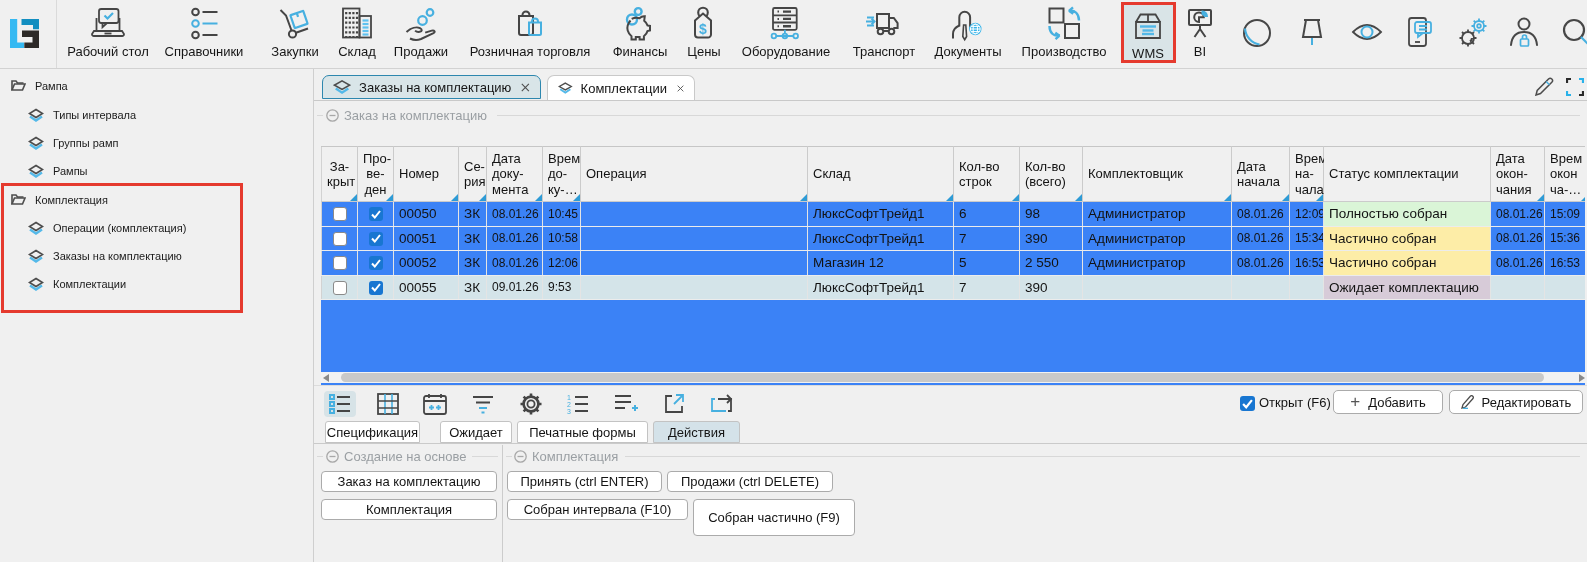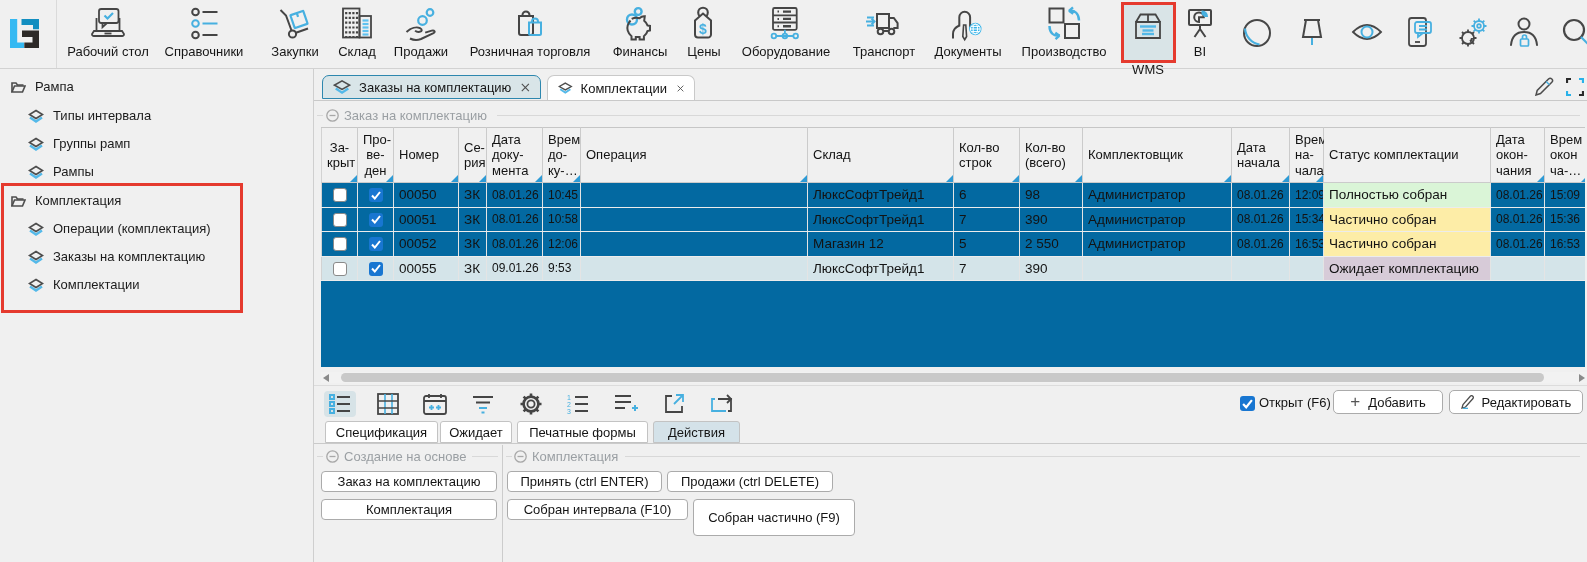--- a/index.html
+++ b/index.html
@@ -5,33 +5,33 @@
 .abs{position:absolute}
 svg{display:block}
 
 #topbar{position:absolute;left:0;top:0;width:1587px;height:69px;background:#f0f0f0;border-bottom:1px solid #d2d2d2}
 .titem{position:absolute;top:5px;text-align:center;color:#161616;font-size:13px}
 .titem .ic{height:38px;display:flex;align-items:center;justify-content:center}
 .titem .lb{margin-top:1px;white-space:nowrap}
 #vsep1{position:absolute;left:56px;top:0;width:1px;height:68px;background:#dadada}
 
 #sidebar{position:absolute;left:0;top:69px;width:314px;height:493px;background:#f0f0f0;border-right:1px solid #cfcfcf}
-.tnode{position:absolute;display:flex;align-items:flex-end;font-size:13px;color:#1b1b1b;white-space:nowrap}
+.tnode{position:absolute;display:flex;align-items:center;font-size:11px;color:#1b1b1b;white-space:nowrap}
 .tnode .tic{margin-right:9px;display:flex}
 
 .redbox{position:absolute;border:3px solid #e53a2e;background:transparent}
 
 .mtab{position:absolute;top:75px;height:25px;display:flex;align-items:center;font-size:13px;color:#151515;padding:0 10px;border-radius:7px 7px 0 0;white-space:nowrap}
 .mtab .x{margin-left:9px;color:#4a4a4a;font-size:17px;font-weight:300;line-height:1}
 #tabline{position:absolute;left:314px;top:100px;width:1273px;height:1px;background:#c9c9c9}
 
 .glabel{position:absolute;display:flex;align-items:center;color:#9a9fa3;font-size:13px;white-space:nowrap}
 .gline{position:absolute;height:1px;background:#d8d8d8}
 
-#tablewrap{position:absolute;left:321px;top:127px;width:1264px;height:240px;overflow:hidden;background:#0369a1}
+#tablewrap{position:absolute;left:321px;top:146px;width:1264px;height:240px;overflow:hidden;background:#3b82f6}
 #tbl{border-collapse:collapse;table-layout:fixed;width:1268px;font-size:13.5px;color:#131313}
 #tbl th{font-weight:normal;text-align:left;background:#f0f0f0;border-top:1px solid #c6c6c6;border-right:1px solid #cbcbcb;border-bottom:1px solid #cbcbcb;height:55px;padding:2px 5px;line-height:1.17;font-size:13px;position:relative;vertical-align:middle}
 #tbl td{border-right:1px solid #e4e4e4;border-bottom:1px solid #ececec;height:24.5px;padding:0 5px;vertical-align:middle;white-space:nowrap;overflow:hidden}
 #tbl .r{text-align:left;padding-right:3px}
 #tbl td.dt{font-size:12px;padding-right:2.5px}
 #tbl th.r{padding-right:5px}
 #tbl .c{text-align:center}
 .ftri{position:absolute;right:0;bottom:0;width:0;height:0;border-left:7px solid transparent;border-bottom:7px solid #2e9bd6}
 .cb{width:14px;height:14px;border:1px solid #8a8a8a;border-radius:3px;background:#fff;display:inline-block;vertical-align:middle}
 .cbc{width:14px;height:14px;border-radius:3px;background:#1876d1;display:inline-flex;align-items:center;justify-content:center;vertical-align:middle}
@@ -240,21 +240,21 @@
 <path d="M5,13 h24 v16 h-24 z"></path>
         <path d="M5,13 l4.5,-7.5 h15 l4.5,7.5"></path>
         <path d="M17,5.5 v7.5"></path>
 <g stroke="#52b8e8" stroke-width="2.4">
           <path d="M9,17.5 h16"></path>
           <path d="M11.5,21.5 h11"></path>
           <path d="M11,25 h12"></path>
         </g>
       </svg>
 </div>
-    <div class="lb" style="margin-top:18px">WMS</div>
+    <div class="lb" style="margin-top:2px">WMS</div>
   </div>
 <div class="titem" style="left:1180px;width:40px">
     <div class="ic">
 <svg width="36" height="36" viewBox="0 0 36 36" fill="none" stroke="#454545" stroke-width="2">
 <rect x="7" y="4" width="22" height="15" rx="1"></rect>
         <path d="M18,19 v4 m-5.5,8 l5.5,-8 m5.5,8 l-5.5,-8"></path>
 <path d="M17,16 a4.8,4.8 0 1 1 4.8,-4.8 l-4.8,0 z"></path>
 <g stroke="#47b0e0">
           <path d="M19.5,8.5 a4,4 0 0 1 2.6,2.6 l4,0 a6,6 0 0 0 -6.6,-6.6 z" fill="#47b0e0" stroke="none"></path>
         </g>
@@ -636,21 +636,21 @@
   </span>
 <div class="abs" style="left:1259px;top:395px;font-size:13px;color:#141414">Открыт (F6)</div>
 <div class="btn" style="left:1333px;top:390px;width:110px;height:24px;border-radius:5px"><span style="color:#555;font-size:17px;margin-right:8px;font-weight:400">+</span>Добавить</div>
 <div class="btn" style="left:1449px;top:390px;width:134px;height:24px;border-radius:5px">
 <svg width="14" height="14" viewBox="0 0 14 14" fill="none" style="margin-right:7px">
       <path d="M1,13 l1,-3.5 L9.5,1 a1.8,1.8 0 0 1 2.5,2.5 L4.5,12 1,13 z" stroke="#4d4d4d" stroke-width="1.3"></path>
       <path d="M2,13.5 h5" stroke="#47b0e0" stroke-width="1.6"></path>
     </svg>
 Редактировать</div>
 
-<div class="btab" style="left:325px;width:113px">Спецификация</div>
+<div class="btab" style="left:325px;width:95px">Спецификация</div>
 <div class="btab" style="left:440px;width:72px">Ожидает</div>
 <div class="btab" style="left:517px;width:131px">Печатные формы</div>
 <div class="btab" style="left:653px;width:87px;background:#d4e2e9">Действия</div>
 
 <div class="abs" style="left:314px;top:443px;width:1273px;height:1px;background:#cacaca"></div>
 <div class="glabel" style="left:344px;top:449px">Создание на основе</div>
 <svg class="abs" style="left:326px;top:450px" width="13" height="13" viewBox="0 0 13 13" fill="none" stroke="#a8a8a8" stroke-width="1.3">
     <circle cx="6.5" cy="6.5" r="5.7"></circle>
     <path d="M3.5,6.5 h6"></path>
   </svg>

